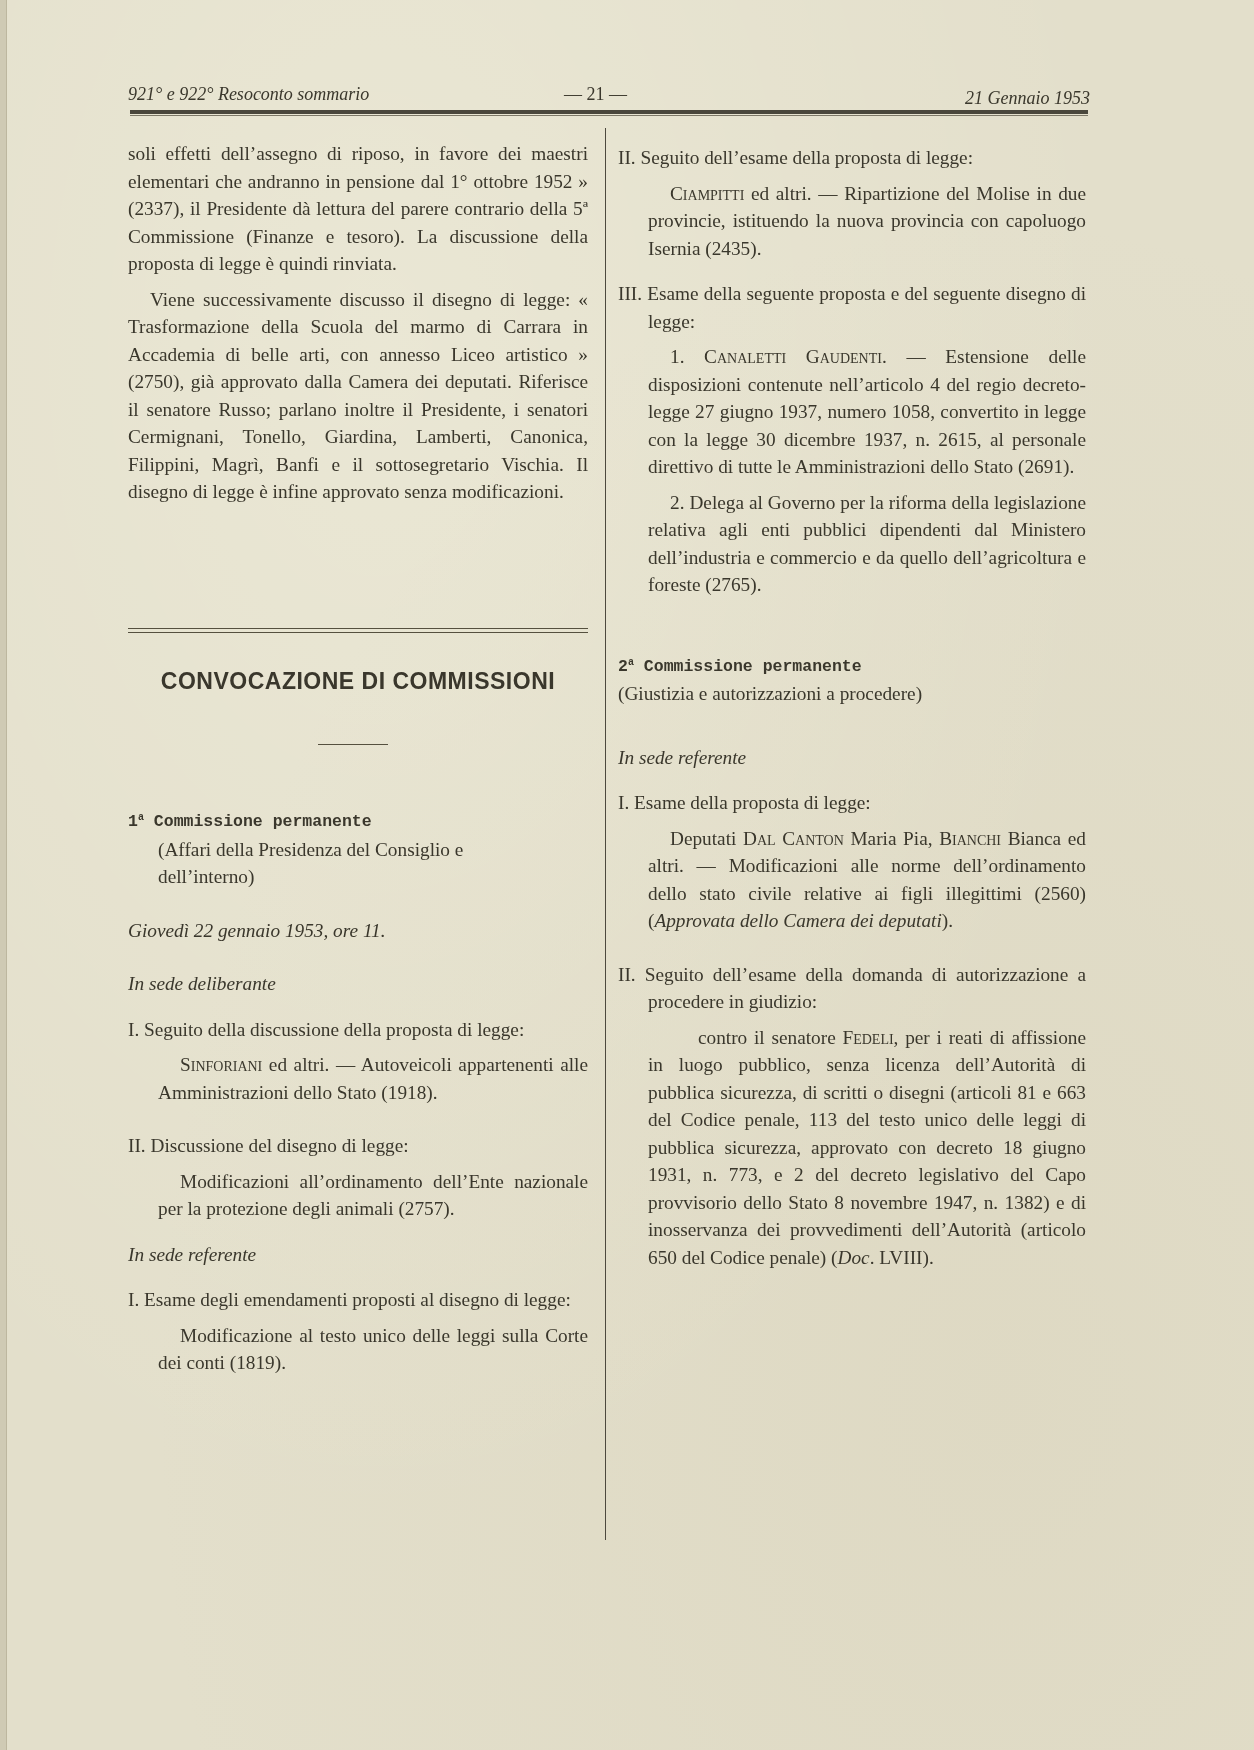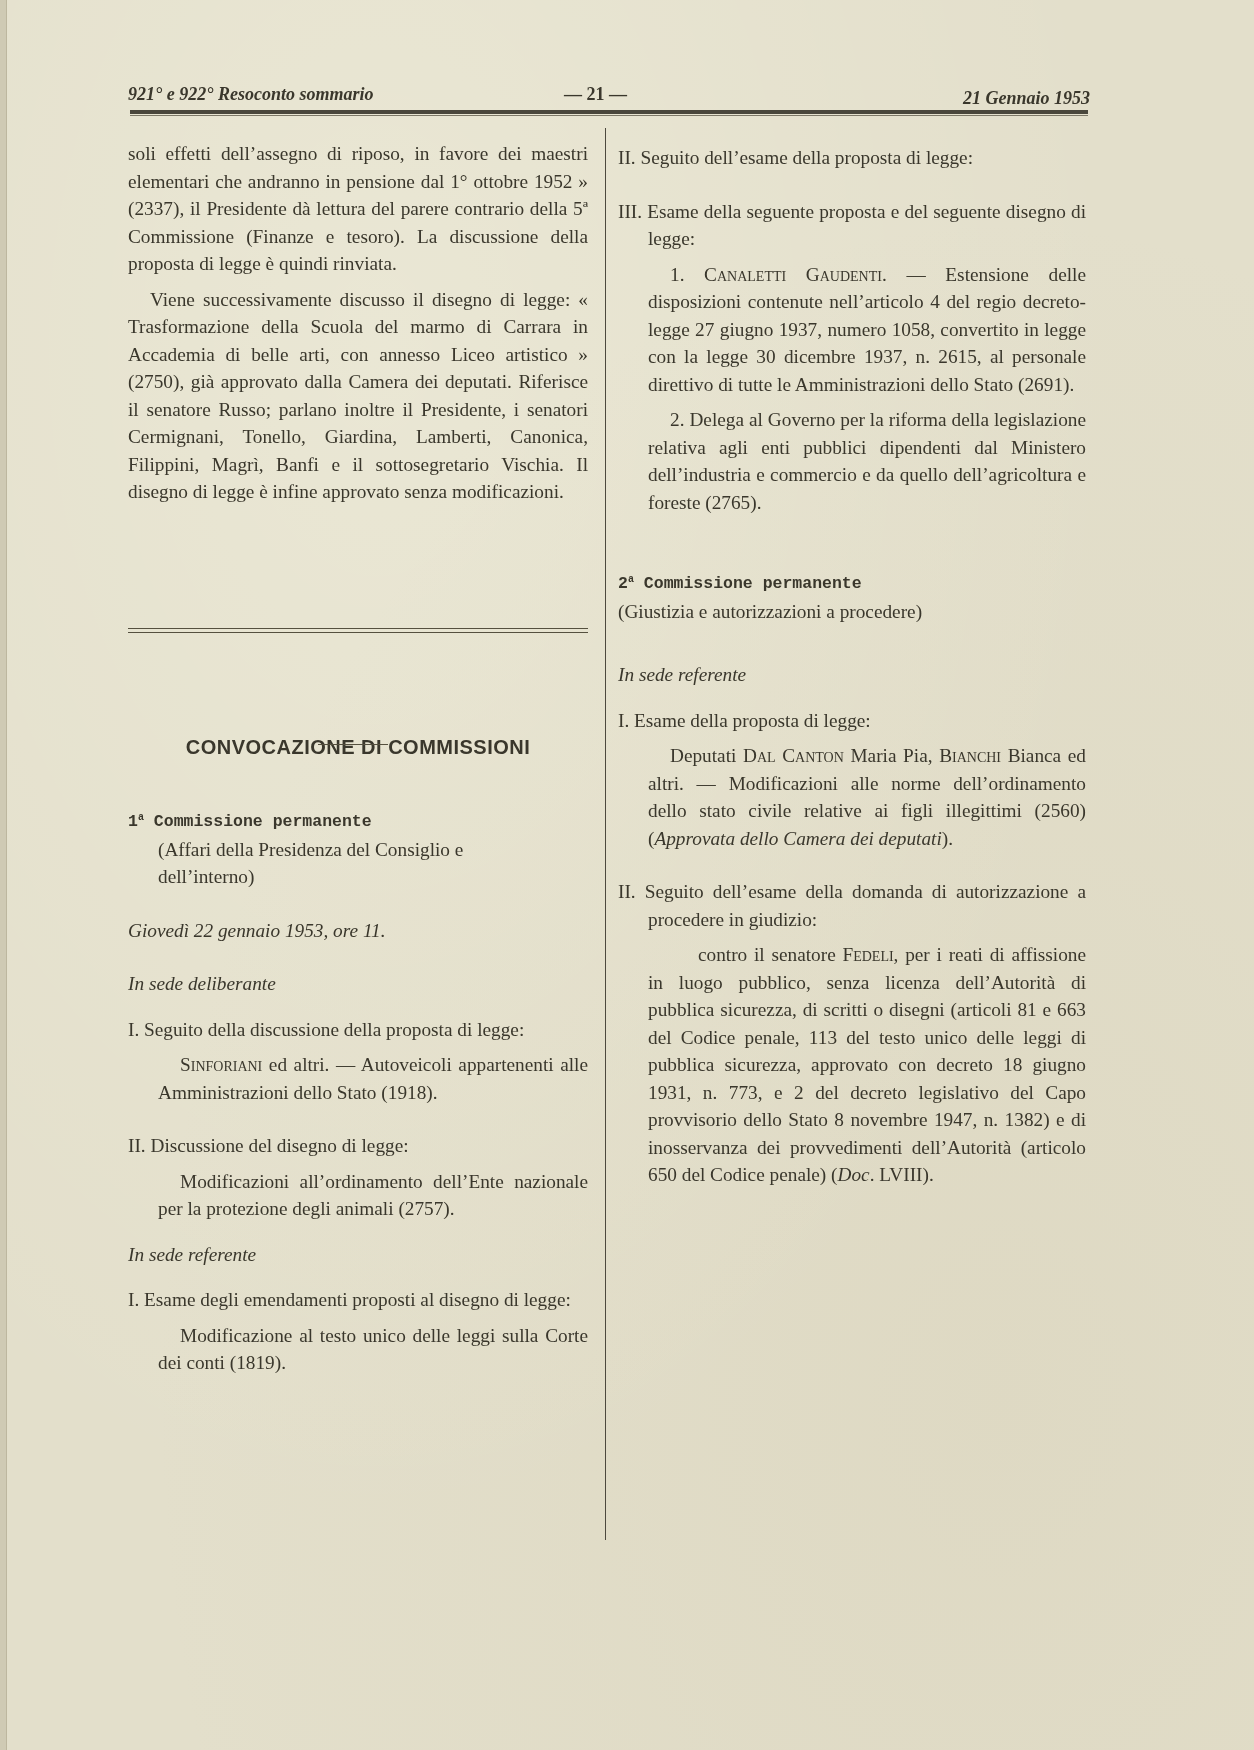--- a/index.html
+++ b/index.html
@@ -8,21 +8,21 @@
     background: #e4e0cc;
     color: #3a372c;
     font-family: "Liberation Serif", "DejaVu Serif", serif;
   }
   .page { position: absolute; inset: 0; background:
     radial-gradient(ellipse at 30% 20%, rgba(255,255,240,0.25), transparent 60%),
     radial-gradient(ellipse at 80% 80%, rgba(200,190,160,0.18), transparent 60%),
     #e3dfcb; }
   .left-edge { position: absolute; left: 0; top: 0; width: 6px; height: 100%; background: #cfcab4; border-right: 1px solid #bdb79f; }
 
-  .header { position: absolute; top: 84px; left: 128px; width: 962px; height: 24px; font-style: italic; font-size: 18px; font-weight: bold; }
+  .header { position: absolute; top: 84px; left: 128px; width: 962px; height: 24px; font-style: italic; font-size: 18px; }
   .header .left { position: absolute; left: 0; top: 0; }
   .header .center { position: absolute; left: 436px; top: 0; font-style: normal; }
   .header .right { position: absolute; right: 0; top: 4px; }
   .rule-top { position: absolute; top: 110px; left: 130px; width: 958px; height: 4px; background: #4a473c; }
   .rule-top2 { position: absolute; top: 115px; left: 130px; width: 958px; height: 1px; background: #7d7868; }
   .col-divider { position: absolute; left: 605px; top: 128px; width: 1px; height: 1412px; background: #4d493e; }
 
   .col { position: absolute; font-size: 19.3px; line-height: 27.5px; text-align: justify; }
   .col-left { left: 128px; top: 140px; width: 460px; }
   .col-right { left: 618px; top: 144px; width: 468px; }
@@ -33,22 +33,22 @@
   .it { font-style: italic; }
   .center { text-align: left; }
   .hang { padding-left: 30px; text-indent: -30px; }
   .sub { padding-left: 30px; }
   .sub-indent { text-indent: 22px; }
 
   .double-rule { position: absolute; left: 128px; top: 628px; width: 460px; }
   .double-rule div { height: 1px; background: #55503f; }
   .double-rule div + div { margin-top: 3px; }
 
-  .section-title { position: absolute; left: 128px; top: 736px; width: 460px; text-align: center;
-    font-family: "Liberation Sans", "DejaVu Sans", sans-serif; font-weight: bold; font-size: 20px; letter-spacing: 0.5px; }
+  .section-title { position: absolute; left: 128px; top: 668px; width: 460px; text-align: center;
+    font-family: "Liberation Sans", "DejaVu Sans", sans-serif; font-weight: bold; font-size: 23px; letter-spacing: 0.5px; }
   .short-rule { position: absolute; left: 318px; top: 744px; width: 70px; height: 1px; background: #55503f; }
 
   .comm-title { font-family: Liberation Mono, monospace; font-weight: bold; font-size: 16.5px; text-align: left; }
   .comm-title sup { font-size: 10px; }
   sup { font-size: 11px; line-height: 0; }
   .gap-s { height: 8px; }
   .gap-m { height: 18px; }
   .gap-l { height: 26px; }
 </style>
 </head>
@@ -101,20 +101,21 @@
   <p class="center it">In sede referente</p>
   <div class="gap-m"></div>
   <p class="hang">I. Esame degli emendamenti proposti al disegno di legge:</p>
   <div class="gap-s"></div>
   <p class="sub sub-indent">Modificazione al testo unico delle leggi sulla Corte dei conti (1819).</p>
 </div>
 
 <div class="col col-right">
   <p class="hang">II. Seguito dell’esame della proposta di legge:</p>
   <div class="gap-s"></div>
+  <p class="sub sub-indent"><span class="sc">Ciampitti</span><span> ed altri. — Ripartizione del Molise in due provincie, istituendo la nuova provincia con capoluogo Isernia (2435).</span></p>
   <div class="gap-m"></div>
   <p class="hang">III. Esame della seguente proposta e del seguente disegno di legge:</p>
   <div class="gap-s"></div>
   <p class="sub sub-indent"><span>1. </span><span class="sc">Canaletti Gaudenti</span><span>. — Estensione delle disposizioni contenute nell’articolo 4 del regio decreto-legge 27 giugno 1937, numero 1058, convertito in legge con la legge 30 dicembre 1937, n. 2615, al personale direttivo di tutte le Amministrazioni dello Stato (2691).</span></p>
   <div class="gap-s"></div>
   <p class="sub sub-indent">2. Delega al Governo per la riforma della legislazione relativa agli enti pubblici dipendenti dal Ministero dell’industria e commercio e da quello dell’agricoltura e foreste (2765).</p>
 
   <div style="height: 54px;"></div>
   <div class="comm-title">
     <span>2</span><sup>a</sup>

